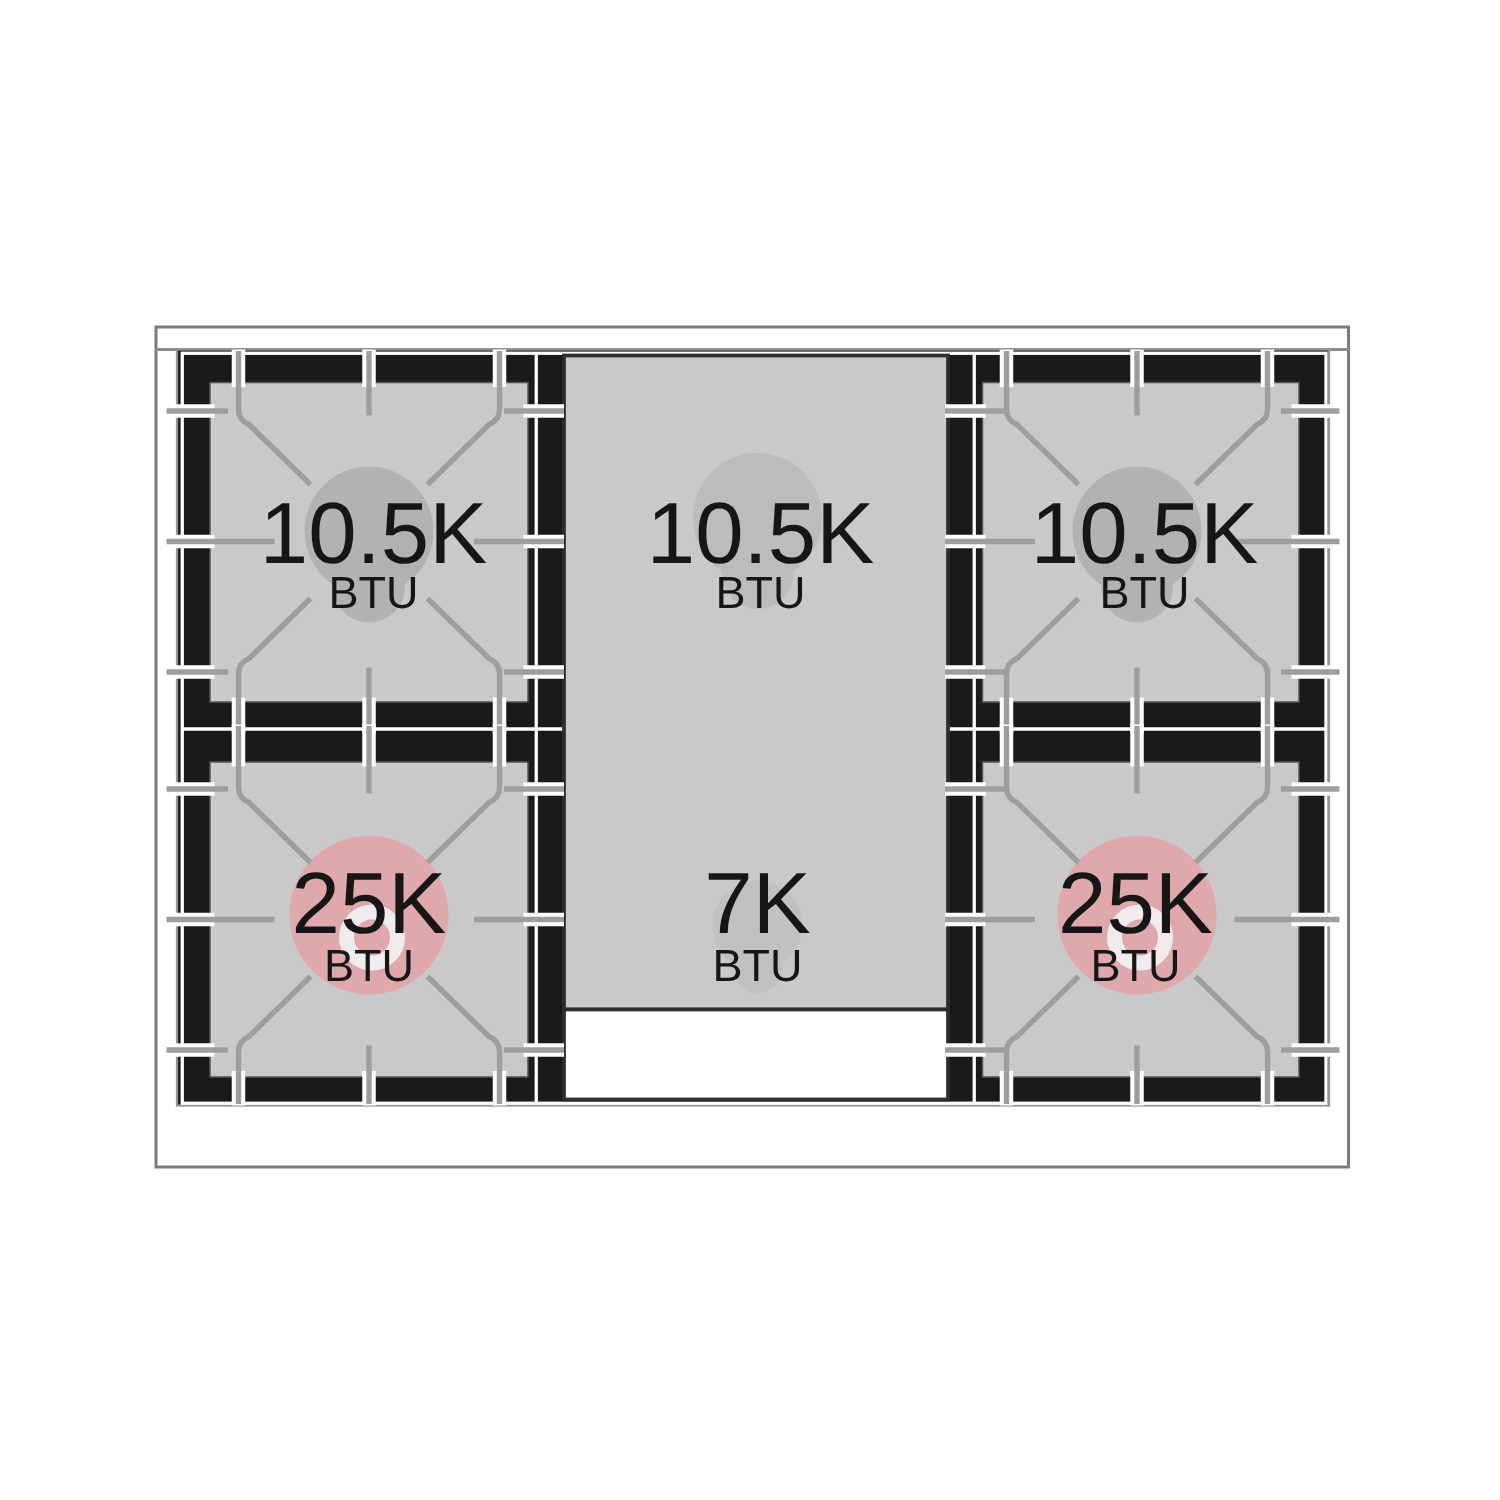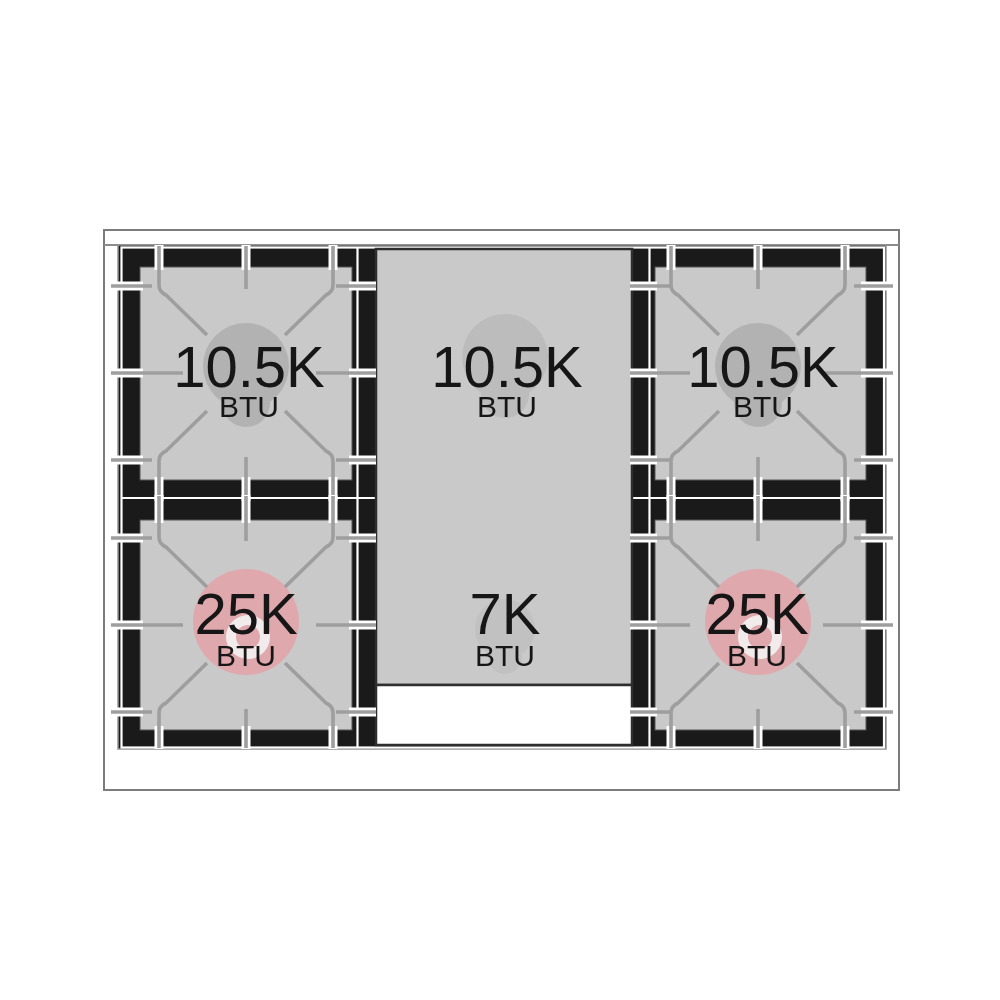--- a/index.html
+++ b/index.html
@@ -1,20 +1,20 @@
 <!DOCTYPE html>
 <html><head>
 <meta charset="utf-8">
 <style>
   html,body{margin:0;padding:0;}
   body{
     width:1000px;height:1000px;background:#ffffff;position:relative;overflow:hidden;
     font-family:"Liberation Sans", sans-serif;
   }
-  #stage{position:absolute;left:0;top:12px;width:1000px;height:704px;}
+  #stage{position:absolute;left:0;top:0;width:1000px;height:704px;}
   svg text{user-select:none;}
 </style>
 </head>
 <body>
 
 <div id="stage"><svg width="1000" height="1000" viewBox="0 0 1000 1000">
       <rect x="104" y="218" width="795" height="560" fill="#ffffff" stroke="#7c7c7c" stroke-width="2"></rect>
       <line x1="104" y1="233" x2="899" y2="233" stroke="#8c8c8c" stroke-width="2"></line>
       <rect x="118" y="233" width="768" height="504" fill="#1a1a1a" stroke="#949494" stroke-width="1.5"></rect>
       <g stroke="#ffffff" stroke-width="2.2" fill="none">

